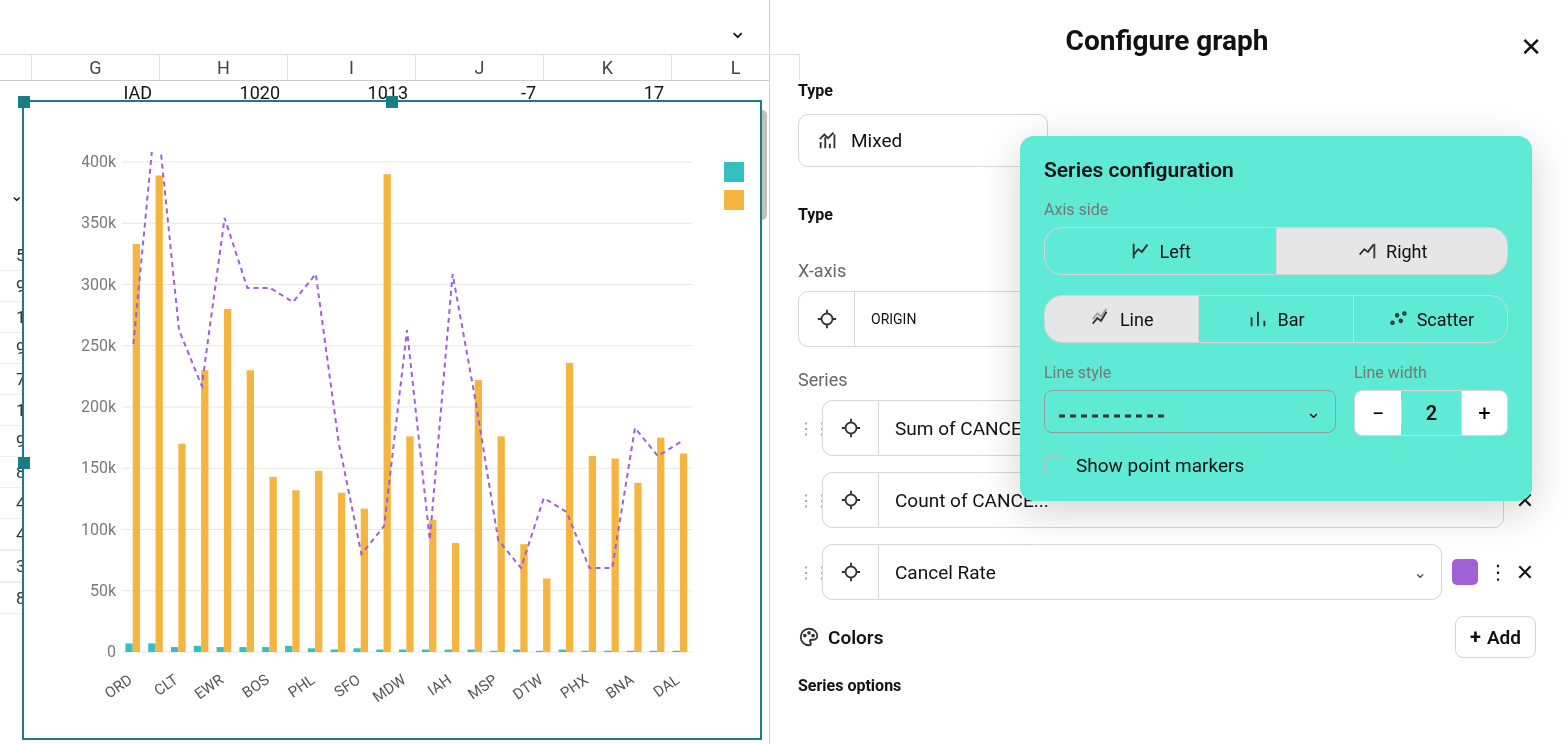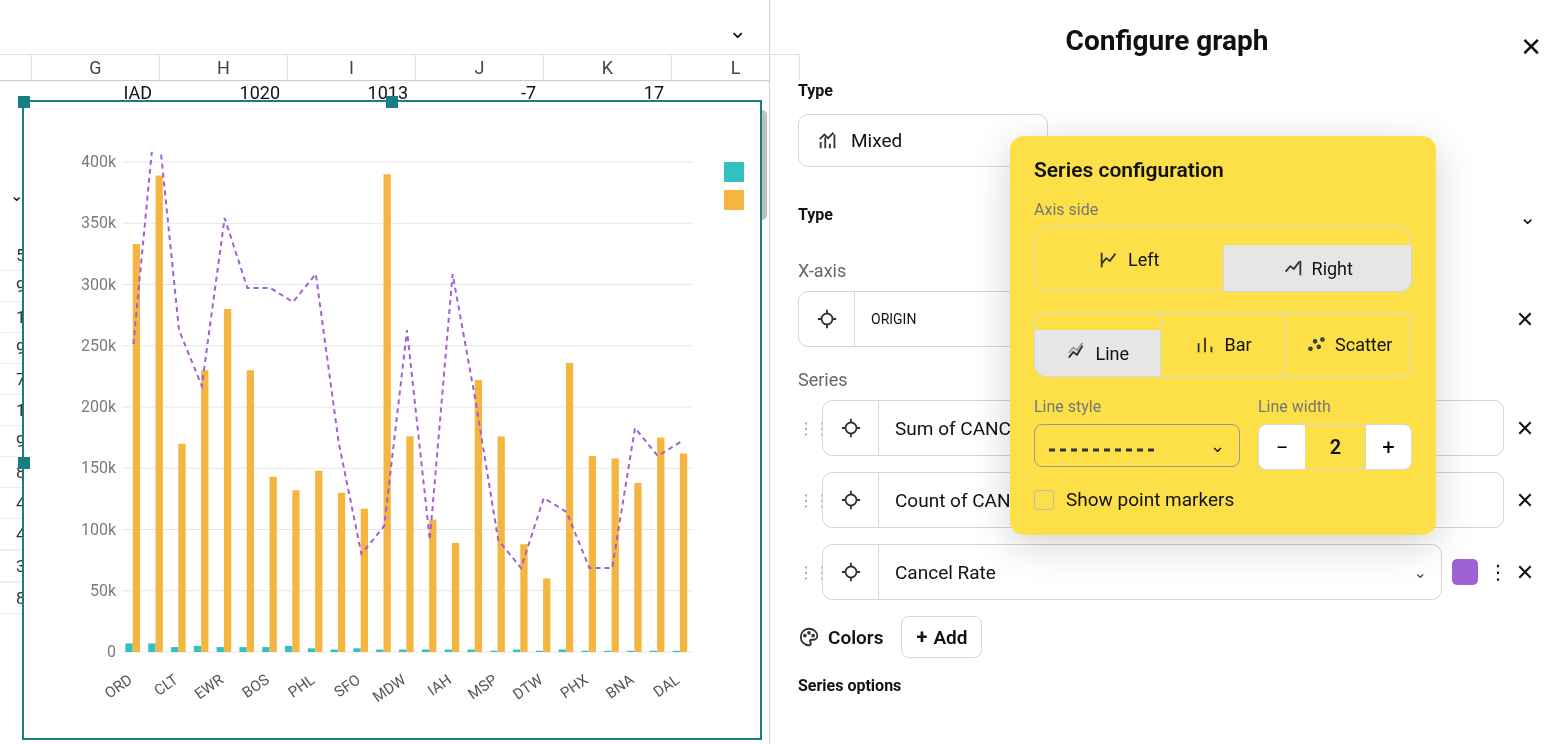--- a/index.html
+++ b/index.html
@@ -49,31 +49,31 @@
   .xaxis-row .lbl { padding: 0 16px; font-size: 14px; }
   .series-row { display: flex; align-items: center; gap: 10px; margin-bottom: 16px; }
   .drag-handle { color: #999; font-size: 16px; cursor: grab; width: 14px; text-align: center; }
   .series-box { flex: 1; display: flex; align-items: center; border: 1px solid #d6d6d6; border-radius: 10px; height: 56px; overflow: hidden; min-width: 0; }
   .series-box .icon-box { width: 56px; min-width:56px; height: 56px; display: flex; align-items: center; justify-content: center; border-right: 1px solid #d6d6d6; color: #555; }
   .series-box .lbl { padding: 0 16px; font-size: 19px; white-space: nowrap; overflow: hidden; text-overflow: ellipsis; flex: 1; }
   .series-box .dd { padding: 0 14px; font-size: 16px; color: #555; cursor: pointer; }
   .color-chip { width: 26px; height: 26px; border-radius: 5px; }
   .ellipsis-v { font-size: 20px; cursor: pointer; width: 16px; text-align:center; }
   .row-x { font-size: 22px; font-weight: 400; cursor: pointer; width: 22px; text-align: center; }
-  .bottom-actions { display: flex; justify-content: flex-start; align-items: center; gap: 18px; margin-top: 6px; margin-bottom: 18px;}
+  .bottom-actions { display: flex; justify-content: space-between; align-items: center; gap: 18px; margin-top: 6px; margin-bottom: 18px;}
   .colors-btn { display: flex; align-items: center; gap: 8px; font-size: 19px; font-weight: 600; cursor: pointer; }
   .add-btn { display: flex; align-items: center; gap: 6px; border: 1px solid #d6d6d6; border-radius: 8px; padding: 8px 14px; font-size: 19px; font-weight: 600; cursor: pointer; }
 
   
-  .popover { position: absolute; left: 240px; top: 136px; width: 426px; background: #fde047; border-radius: 14px; box-shadow: 0 10px 40px rgba(0,0,0,0.18); padding: 22px 24px 24px; }
+  .popover { position: absolute; left: 250px; top: 136px; width: 512px; background: #5eead4; border-radius: 14px; box-shadow: 0 10px 40px rgba(0,0,0,0.18); padding: 22px 24px 24px; }
   .popover h3 { font-size: 21px; font-weight: 600; margin-bottom: 18px; }
   .pop-label { font-size: 16px; color: #777; margin-bottom: 8px; }
-  .toggle-group { display: flex; border: 1px solid #d6d6d6; border-radius: 12px; overflow: hidden; margin-bottom: 20px; }
+  .toggle-group { display: flex; border: 1px solid #d6d6d6; border-radius: 18px; overflow: hidden; margin-bottom: 20px; }
   .toggle-group .opt { flex: 1; display: flex; align-items: center; justify-content: center; gap: 8px; padding: 12px 0; font-size: 18px; cursor: pointer; }
-  .toggle-group .opt.selected { background: #e6e6e6; margin-top: 17px; }
+  .toggle-group .opt.selected { background: #e6e6e6; }
   .toggle-group .opt + .opt { border-left: 1px solid #d6d6d6; }
   .row2 { display: flex; gap: 18px; margin-bottom: 18px; }
   .linestyle-select { flex: 1; display: flex; align-items: center; justify-content: space-between; border: 1px solid #999; border-radius: 8px; padding: 10px 14px; cursor: pointer; font-size: 18px; }
   .stepper { display: flex; align-items: center; border: 1px solid #d6d6d6; border-radius: 8px; overflow: hidden; }
   .stepper button { width: 46px; height: 44px; border: none; background: #fff; font-size: 22px; cursor: pointer; }
   .stepper .val { width: 60px; text-align: center; font-size: 20px; font-weight: 600; }
   .stepper button + .val, .stepper .val + button { border-left: 1px solid #d6d6d6; }
   .checkbox-row { display: flex; align-items: center; gap: 12px; font-size: 19px; margin-top: 6px; }
   .checkbox { width: 20px; height: 20px; border: 1.5px solid #bbb; border-radius: 4px; cursor: pointer; }
 

